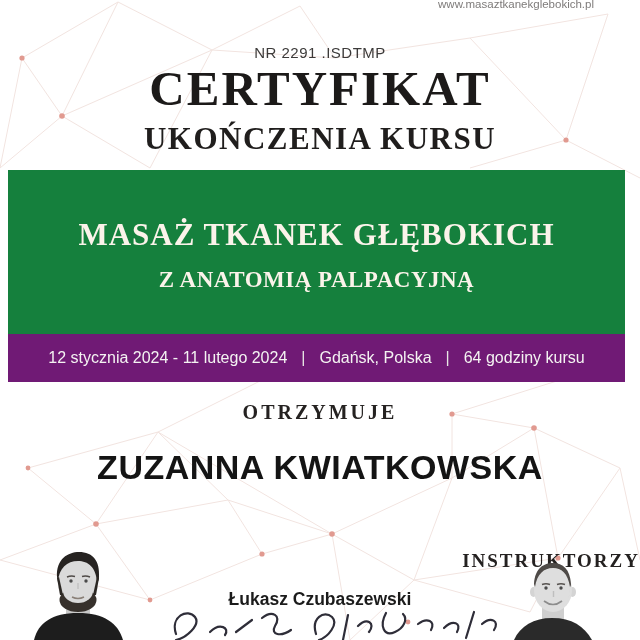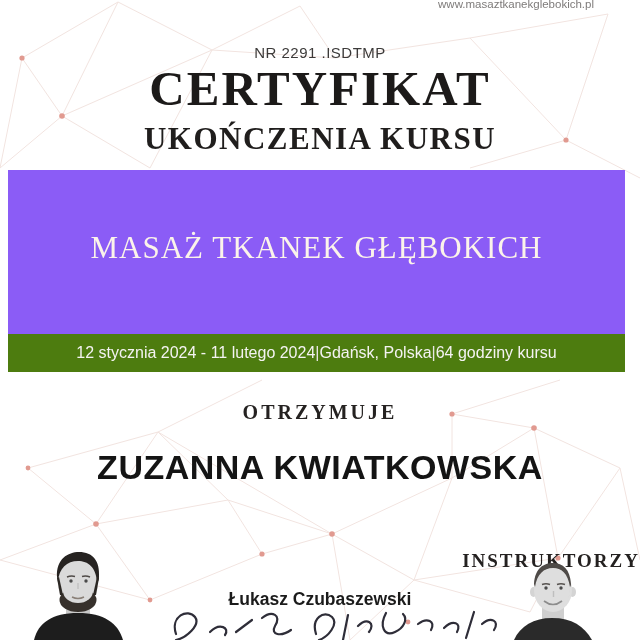--- a/index.html
+++ b/index.html
@@ -26,32 +26,32 @@
     font-family:"Liberation Serif",serif;font-weight:700;
     font-size:49px;letter-spacing:2px;color:#1C1A19;z-index:2;
   }
   .subtitle{
     position:absolute;top:121px;left:0;right:0;text-align:center;
     font-family:"Liberation Serif",serif;font-weight:700;
     font-size:31px;letter-spacing:1.5px;color:#201E1D;z-index:2;
   }
   .banner{
     position:absolute;left:8px;right:15px;top:170px;height:164px;
-    background:#8b5cf6;z-index:1;
+    background:#15803d;z-index:1;
     display:flex;flex-direction:column;align-items:center;justify-content:center;
-    font-family:"Liberation Serif",serif;font-weight:400;color:#FBF3EA;
+    font-family:"Liberation Serif",serif;font-weight:700;color:#FBF3EA;
     text-align:center;
   }
   .banner .line1{font-size:31px;letter-spacing:1px;margin-bottom:14px;margin-top:6px;}
   .banner .line2{font-size:23px;letter-spacing:.5px;margin-bottom:9px;}
   .banner .line3{font-size:23px;letter-spacing:.5px;}
   .datebar{
-    position:absolute;left:8px;right:15px;top:334px;height:38px;
-    background:#4d7c0f;color:#F4F3F2;z-index:1;
-    display:flex;align-items:center;justify-content:center;
+    position:absolute;left:8px;right:15px;top:334px;height:48px;
+    background:#701a75;color:#F4F3F2;z-index:1;
+    display:flex;align-items:center;justify-content:center;gap:14px;
     font-size:16px;
   }
   .datebar .sep{color:#E8E6E4;}
   .otrzymuje{
     position:absolute;top:401px;left:0;right:0;text-align:center;
     font-family:"Liberation Serif",serif;font-weight:600;
     font-size:20px;letter-spacing:3px;color:#252221;z-index:2;
   }
   .recipient-name{
     position:absolute;top:448px;left:0;right:0;text-align:center;
@@ -142,20 +142,21 @@
   <div>www.masaztkanekglebokich.pl</div>
 </div>
 
 <div class="cert-number">NR 2291 .ISDTMP</div>
 
 <div class="title">CERTYFIKAT</div>
 <div class="subtitle">UKOŃCZENIA KURSU</div>
 
 <div class="banner">
   <div class="line1">MASAŻ TKANEK GŁĘBOKICH</div>
+  <div class="line3">Z ANATOMIĄ PALPACYJNĄ</div>
 </div>
 
 <div class="datebar">
   <span>12 stycznia 2024 - 11 lutego 2024</span>
   <span class="sep">|</span>
   <span>Gdańsk, Polska</span>
   <span class="sep">|</span>
   <span>64 godziny kursu</span>
 </div>
 

